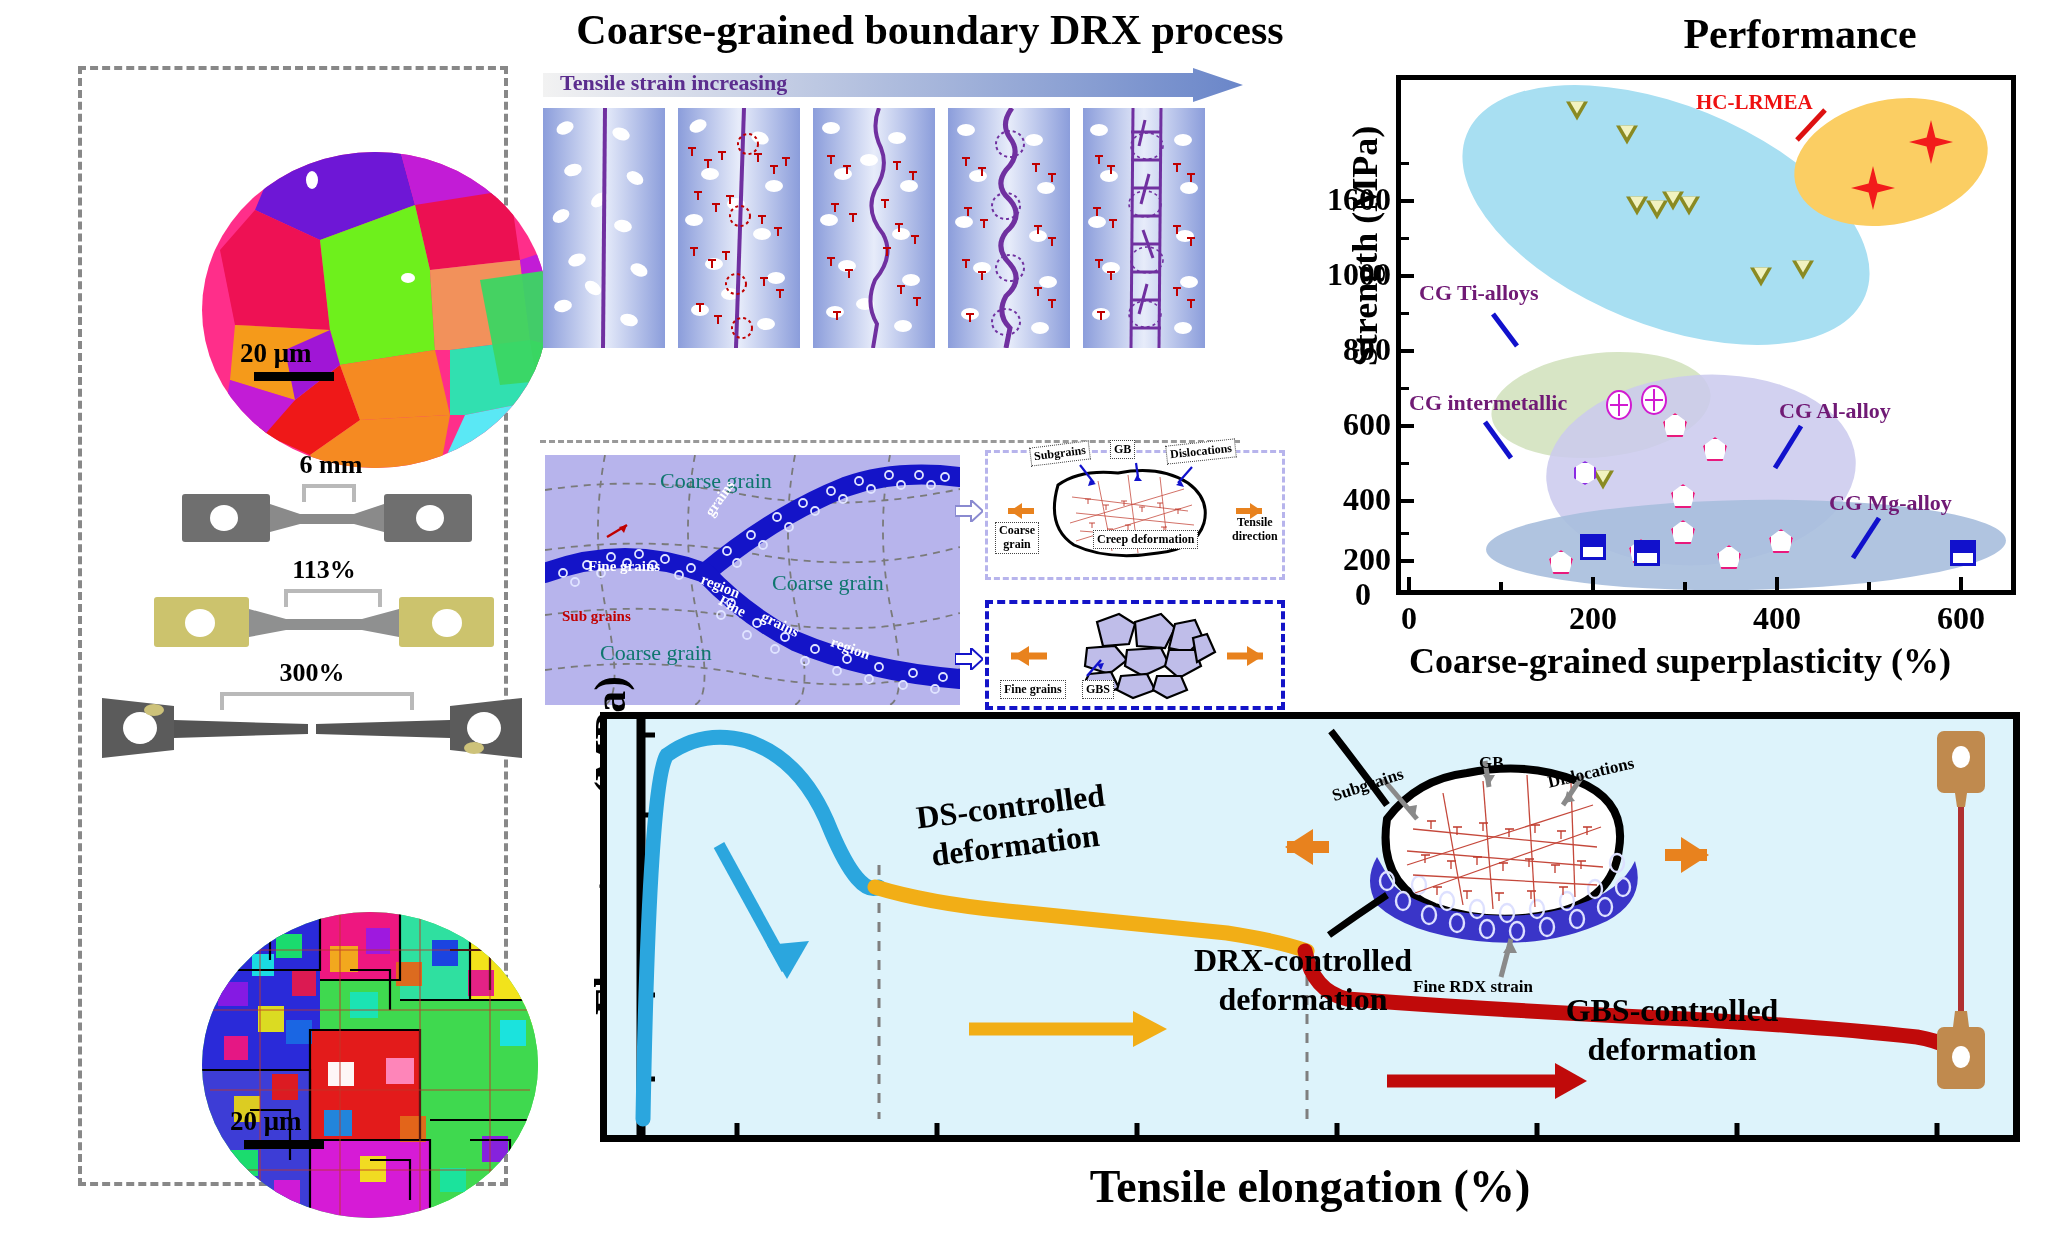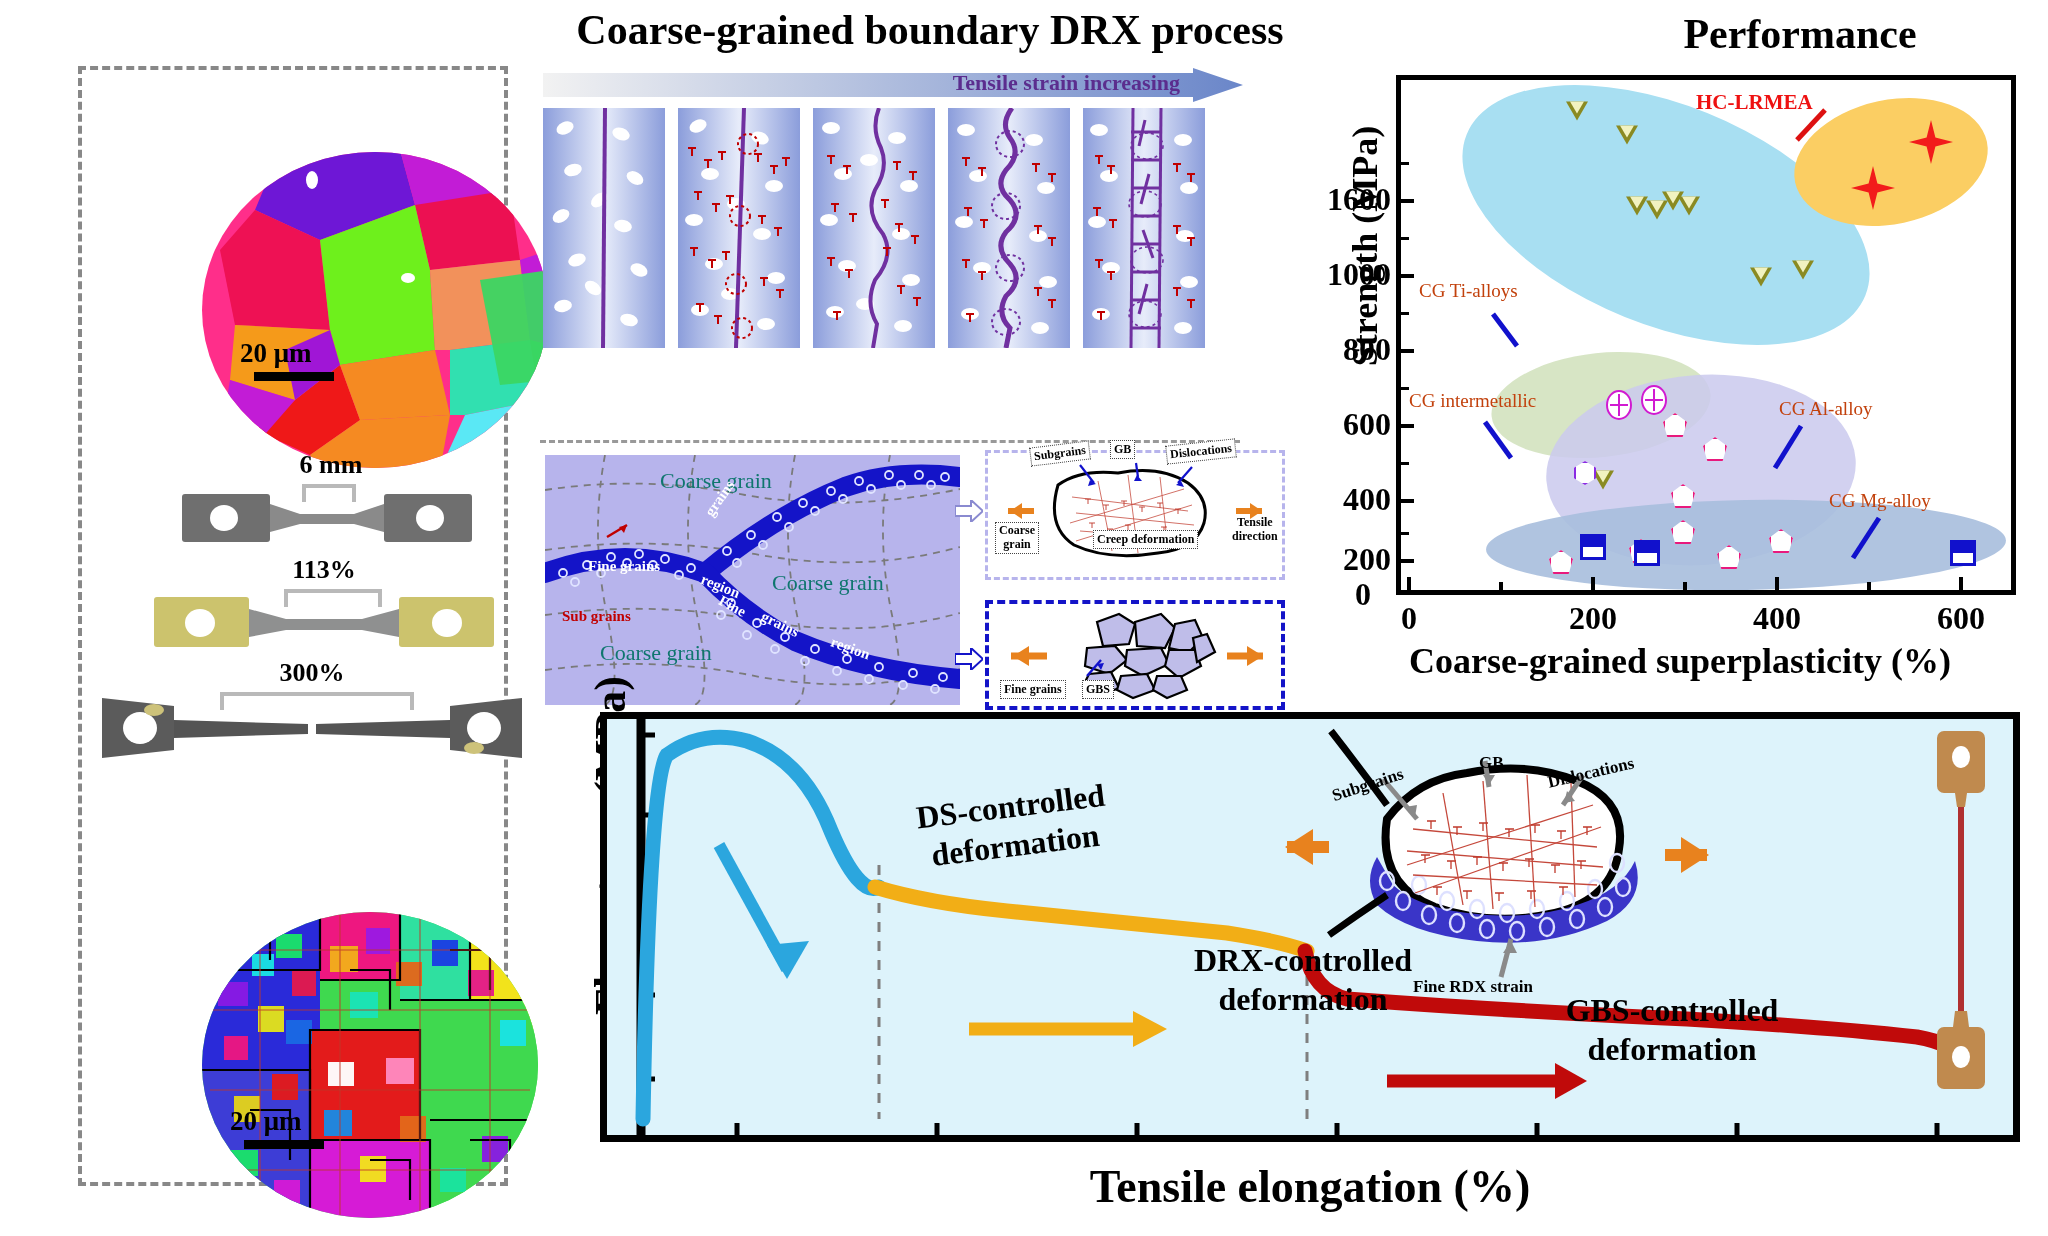--- a/index.html
+++ b/index.html
@@ -26,21 +26,21 @@
       text-align:center;width:100%;}
   .meas{position:absolute;border-left:4px solid #b9b9b9;border-right:4px solid #b9b9b9;
         border-top:4px solid #b9b9b9;height:14px;}
 
   
   #drx-title{left:510px;top:6px;width:840px;font-size:42px;}
   #perf-title{left:1590px;top:10px;width:420px;font-size:42px;}
 
   #strain-arrow{position:absolute;left:543px;top:68px;width:700px;height:34px;}
   #strain-arrow-txt{position:absolute;left:560px;top:70px;width:620px;
-      text-align:right;font-size:22px;font-weight:bold;color:#5b2d8e;}
+      text-align:left;font-size:22px;font-weight:bold;color:#5b2d8e;}
 
   .stage{position:absolute;top:108px;width:122px;height:240px;
       background:linear-gradient(90deg,#8b9ddb 0%,#e7ecfa 50%,#8b9ddb 100%);
       overflow:hidden;}
 
   
   #mid-sep{position:absolute;left:540px;top:440px;width:700px;height:0;
       border-top:3px dashed #999;}
   #grainmap{position:absolute;left:545px;top:455px;width:415px;height:250px;
       background:#b7b4ec;overflow:hidden;}
@@ -65,21 +65,21 @@
   #scatter-xlab{position:absolute;left:1290px;top:640px;width:780px;
       font-size:36px;font-weight:bold;text-align:center;}
   .ytick{position:absolute;right:100%;margin-right:10px;
       font-size:32px;font-weight:bold;transform:translateY(-50%);
       white-space:nowrap;}
   .xtick{position:absolute;top:100%;margin-top:10px;
       font-size:32px;font-weight:bold;transform:translateX(-50%);}
   .tickmark-y{position:absolute;left:0;width:13px;height:4px;background:#000;}
   .tickmark-y.minor{width:8px;height:3px;}
   .tickmark-x{position:absolute;bottom:0;width:4px;height:13px;background:#000;}
-  .reglabel{position:absolute;font-size:19px;font-weight:normal;color:#c2410c;
+  .reglabel{position:absolute;font-size:22px;font-weight:bold;color:#701a75;
       white-space:nowrap;}
 
   .m-tri{position:absolute;width:0;height:0;
       border-left:11px solid transparent;border-right:11px solid transparent;
       border-top:19px solid #8a8a22;transform:translate(-50%,-50%);}
   .m-tri::after{content:"";position:absolute;left:-7px;top:-19px;
       border-left:7px solid transparent;border-right:7px solid transparent;
       border-top:12px solid #f2f2c0;}
   .m-pent{position:absolute;width:20px;height:20px;background:#fff;
       border:2px solid #e8197d;transform:translate(-50%,-50%);

